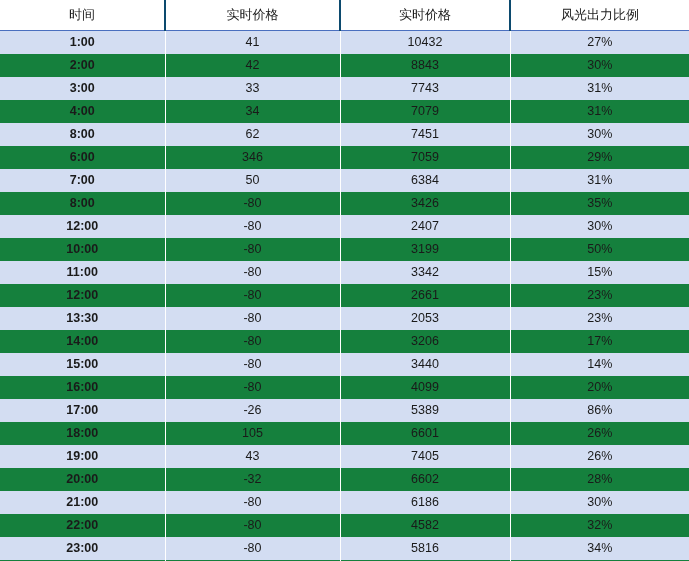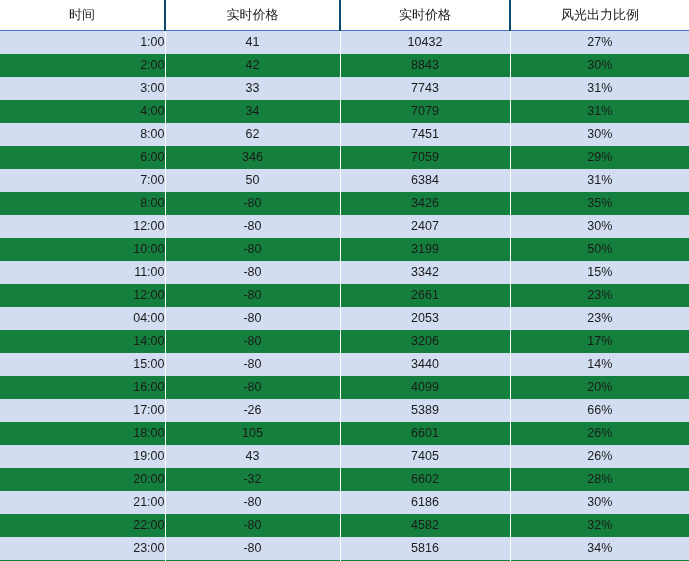--- a/index.html
+++ b/index.html
@@ -50,22 +50,21 @@
   table.data-table tbody tr.odd td {
     background: #d3ddf2;
   }
   table.data-table tbody tr.even td {
     background: #15803d;
   }
   table.data-table tbody td + td {
     border-left: 1px solid #ffffff;
   }
   table.data-table tbody tr td:first-child {
-    font-weight: normal;
-    text-align: right;
+    font-weight: bold;
   }
   col.c-time { width: 165px; }
   col.c-price { width: 175px; }
   col.c-thermal { width: 170px; }
   col.c-ratio { width: 179px; }
 </style>
 </head>
 <body>
 
 <div class="table-wrap">
@@ -151,21 +150,21 @@
           <td>3342</td>
           <td>15%</td>
         </tr>
         <tr class="even">
           <td>12:00</td>
           <td>-80</td>
           <td>2661</td>
           <td>23%</td>
         </tr>
         <tr class="odd">
-          <td>04:00</td>
+          <td>13:30</td>
           <td>-80</td>
           <td>2053</td>
           <td>23%</td>
         </tr>
         <tr class="even">
           <td>14:00</td>
           <td>-80</td>
           <td>3206</td>
           <td>17%</td>
         </tr>
@@ -178,21 +177,21 @@
         <tr class="even">
           <td>16:00</td>
           <td>-80</td>
           <td>4099</td>
           <td>20%</td>
         </tr>
         <tr class="odd">
           <td>17:00</td>
           <td>-26</td>
           <td>5389</td>
-          <td>66%</td>
+          <td>86%</td>
         </tr>
         <tr class="even">
           <td>18:00</td>
           <td>105</td>
           <td>6601</td>
           <td>26%</td>
         </tr>
         <tr class="odd">
           <td>19:00</td>
           <td>43</td>

